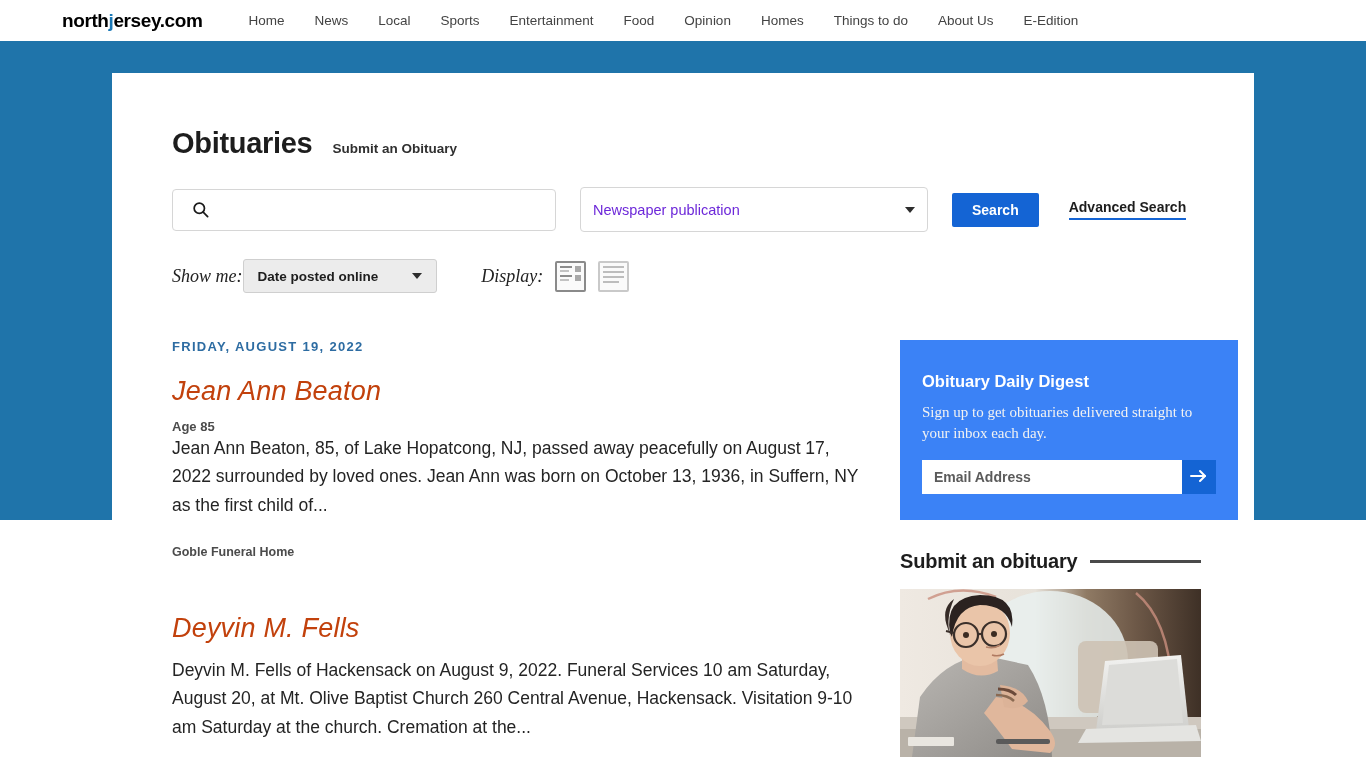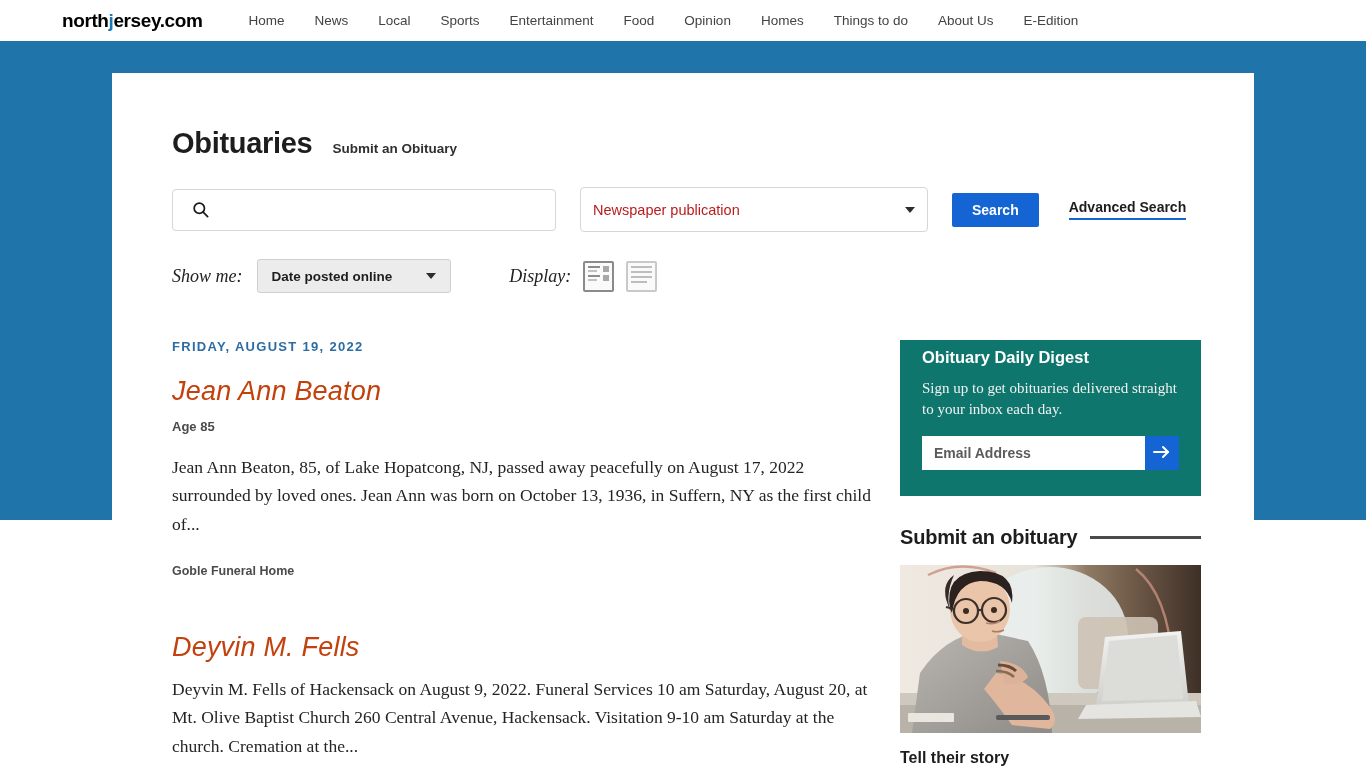--- a/index.html
+++ b/index.html
@@ -123,21 +123,21 @@
   .caret {
     width: 0; height: 0;
     border-left: 5.5px solid transparent;
     border-right: 5.5px solid transparent;
     border-top: 6.5px solid #2d2d2d;
     margin-left: 6px;
     flex: 0 0 auto;
   }
   .selectlabel {
     font-size: 14.5px;
-    color: #b91c1c;
+    color: #6d28d9;
     flex: 1;
     white-space: nowrap;
   }
   .btn-search {
     background: #1464d4;
     color: #ffffff;
     font-size: 14px;
     font-weight: 700;
     border: 0;
     border-radius: 2px;
@@ -155,21 +155,20 @@
     padding-bottom: 3px;
     margin-left: 6px;
     white-space: nowrap;
   }
 
   
   .filterrow {
     display: flex;
     align-items: center;
     margin-top: 27px;
-    gap: 14px;
   }
   .serif-label {
     font-family: "Liberation Serif", serif;
     font-style: italic;
     font-size: 18px;
     color: #222;
   }
   .sel-btn {
     height: 34px;
     background: #ececec;
@@ -221,42 +220,42 @@
     font-size: 27px;
     font-weight: 400;
     color: #c2410c;
     margin: 0 0 12px 0;
     letter-spacing: 0.2px;
   }
   .obit-age {
     font-size: 13px;
     font-weight: 700;
     color: #4b4b4b;
-    margin: 0 0 19px 0;
+    margin: 0 0 0 0;
   }
   .obit-body {
-    font-family: Liberation Serif, serif;
+    font-family: Liberation Sans, sans-serif;
     font-size: 17.5px;
     line-height: 1.62;
     color: #242424;
     margin: 0;
   }
   .obit-home {
     font-size: 12.5px;
     font-weight: 700;
     color: #4b4b4b;
     margin: 26px 0 0 0;
   }
   .obit.second { margin-top: 54px; }
 
   
   .digest {
-    background: #0f766e;
-    padding: 8px 22px 26px 22px;
-    width: 301px;
+    background: #3b82f6;
+    padding: 32px 22px 26px 22px;
+    width: 338px;
   }
   .digest-title {
     font-size: 16.5px;
     font-weight: 800;
     color: #ffffff;
     margin: 0 0 11px 0;
   }
   .digest-sub {
     font-family: "Liberation Serif", serif;
     font-size: 15px;

